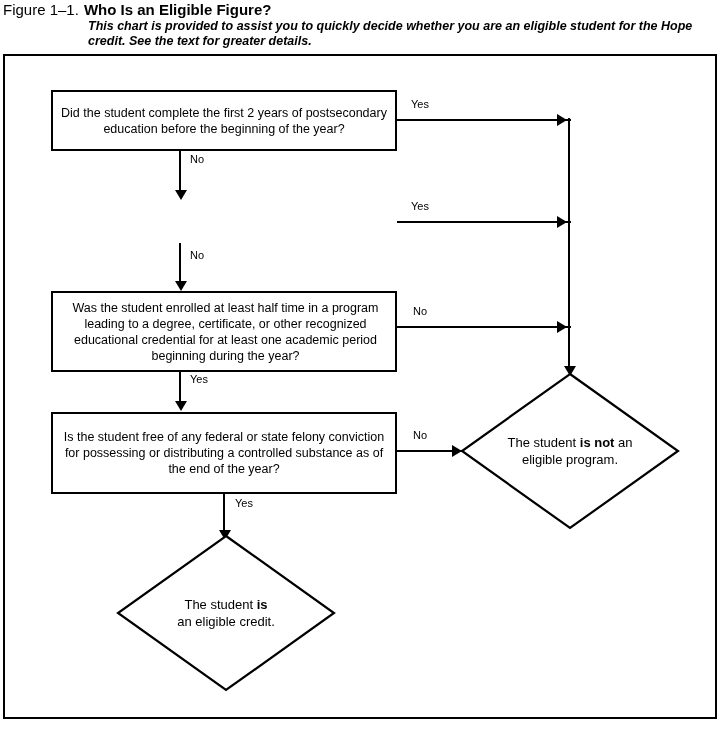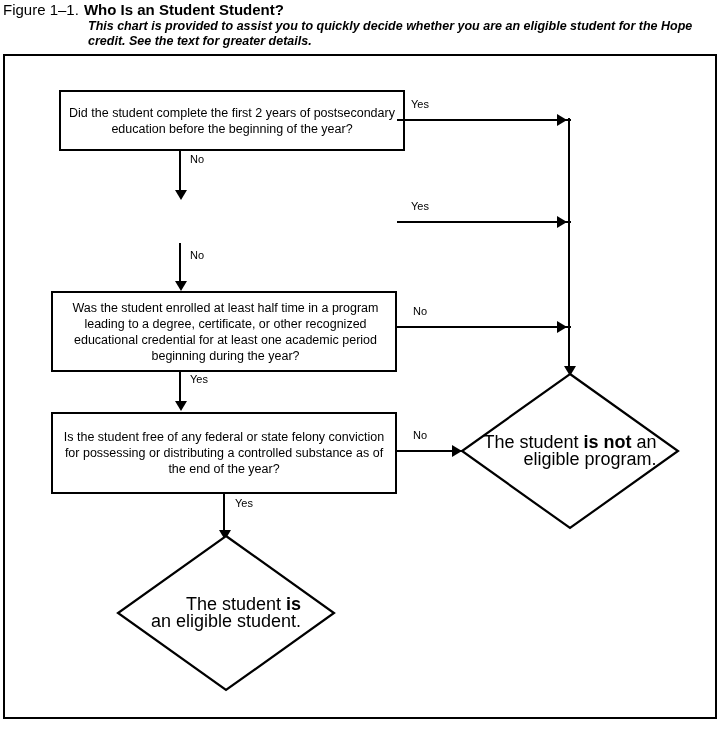--- a/index.html
+++ b/index.html
@@ -61,39 +61,39 @@
     border: 2px solid #000;
     background: #fff;
     display: flex;
     align-items: center;
     justify-content: center;
     text-align: center;
     font-size: 12.5px;
     line-height: 16px;
     padding: 2px 4px;
   }
-  #box-1 { left: 46px; top: 34px;  width: 346px; height: 61px; margin-left: 8px; }
+  #box-1 { left: 46px; top: 34px;  width: 346px; height: 61px; }
   #box-2 { left: 46px; top: 144px; width: 346px; height: 43px; }
   #box-3 { left: 46px; top: 235px; width: 346px; height: 81px; padding-left: 7px; }
   #box-4 { left: 46px; top: 356px; width: 346px; height: 82px; align-items: center; }
 
   
   .diamond {
     position: absolute;
   }
   .diamond svg { display: block; }
   .diamond .dlabel {
     position: absolute;
     left: 0; top: 0;
     width: 100%; height: 100%;
     display: flex;
     align-items: center;
     justify-content: center;
-    text-align: right;
-    font-size: 18px;
+    text-align: center;
+    font-size: 13px;
     line-height: 17px;
   }
   #diamond-not-eligible { left: 455px; top: 316px; width: 220px; height: 158px; }
   #diamond-eligible     { left: 111px; top: 478px; width: 220px; height: 158px; }
 
   
   .vline {
     position: absolute;
     width: 2px;
     background: #000;
@@ -124,21 +124,21 @@
     line-height: 14px;
     white-space: nowrap;
   }
   b.strong { font-weight: bold; }
 </style>
 </head>
 <body>
 
 <div id="caption-area">
   <div id="fig-line">
-    <span id="fig-number">Figure 1–1.</span><span id="fig-title">Who Is an Student Student?</span>
+    <span id="fig-number">Figure 1–1.</span><span id="fig-title">Who Is an Eligible Figure?</span>
   </div>
   <div id="fig-desc">This chart is provided to assist you to quickly decide whether you are an eligible student for the Hope credit. See the text for greater details.</div>
 </div>
 
 <div id="chart-frame">
 
   <div class="proc-box" id="box-1">
     <span>Did the student complete the first 2 years of postsecondary education before the beginning of the year?</span>
   </div>
 
@@ -198,18 +198,18 @@
     </div>
   </div>
 
   <div class="diamond" id="diamond-eligible">
     <svg width="220" height="158" viewBox="0 0 220 158">
       <polygon points="110,2 218,79 110,156 2,79" fill="#ffffff" stroke="#000000" stroke-width="2.2"></polygon>
     </svg>
     <div class="dlabel">
       <div>
         <div><span>The student </span><b class="strong">is</b><span></span></div>
-        <div>an eligible student.</div>
+        <div>an eligible credit.</div>
       </div>
     </div>
   </div>
 
 </div>
 
 </body></html>

